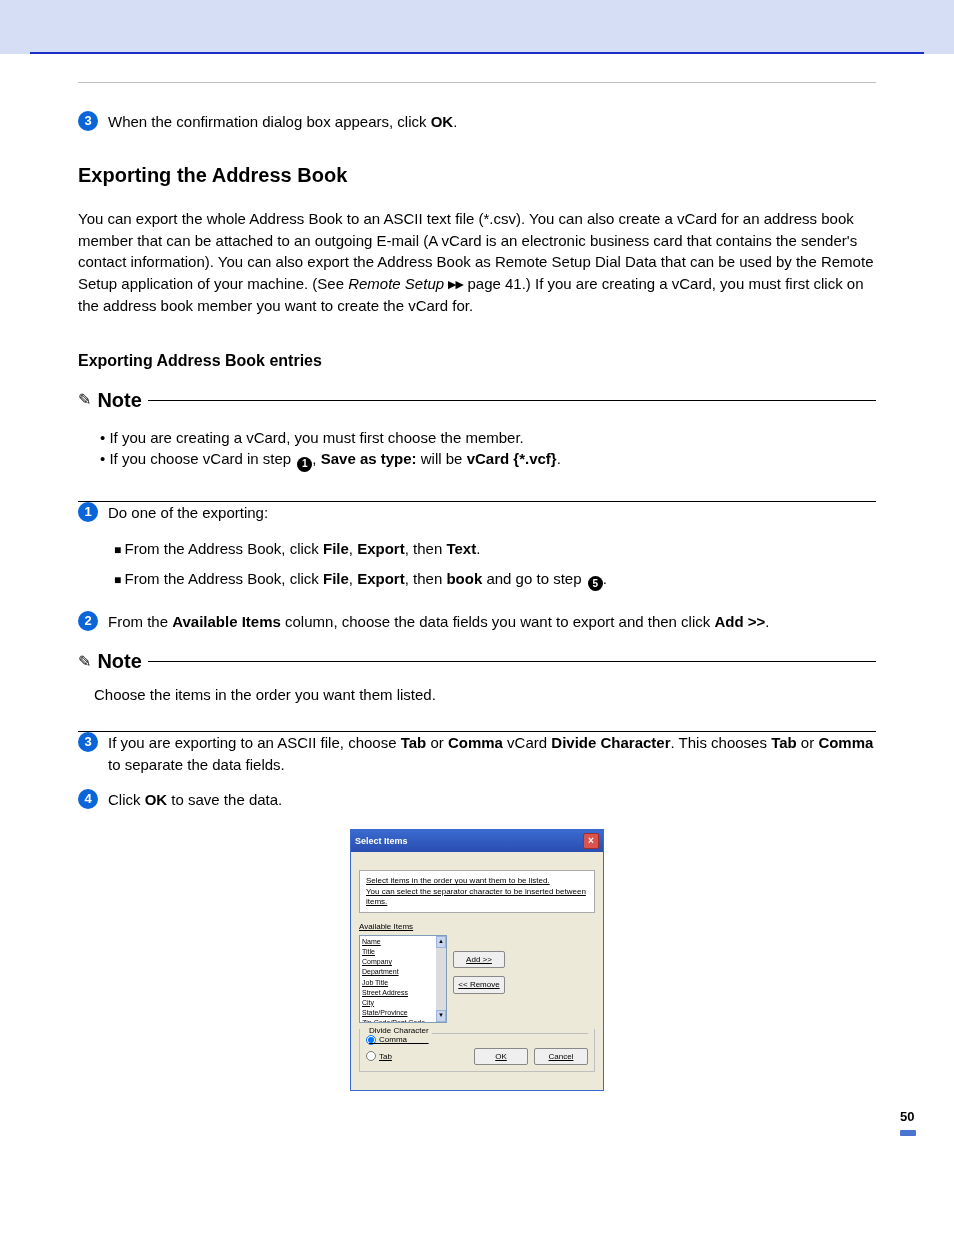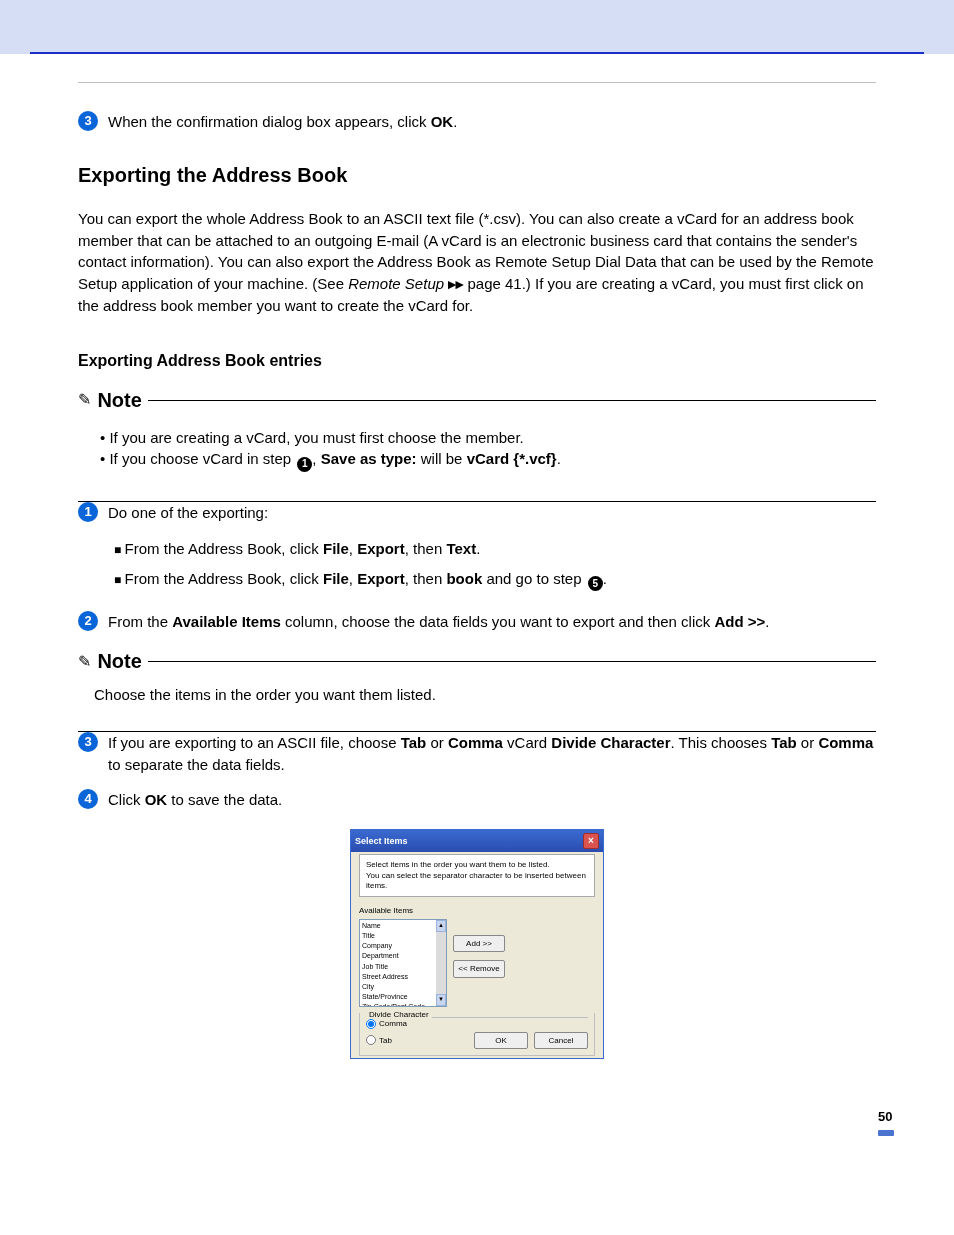--- a/index.html
+++ b/index.html
@@ -102,21 +102,21 @@
     list-style: none;
     padding-left: 36px;
     margin: 8px 0 20px 0;
   }
   ul.sq li { margin-bottom: 8px; }
   ul.sq li::before { content: "■ "; font-size: 12px; }
   b { font-weight: bold; }
   .pagenum {
     position: absolute;
     bottom: 18px;
-    right: 60px;
+    right: 38px;
     font-weight: bold;
     font-size: 13px;
   }
   .pagenum::after {
     content: "";
     display: block;
     width: 16px;
     height: 6px;
     background: #4a74cf;
     margin-top: 3px;
@@ -150,21 +150,21 @@
     color: #fff;
     width: 14px;
     height: 14px;
     display: flex;
     align-items: center;
     justify-content: center;
     font-size: 10px;
     line-height: 1;
     border-radius: 2px;
   }
-  .dbody { padding: 2px 8px; }
+  .dbody { padding: 18px 8px; text-decoration: underline; }
   .dmsg {
     background: #fff;
     border: 1px solid #aaa;
     padding: 5px 6px;
     margin-bottom: 8px;
     line-height: 1.3;
   }
   .cols {
     display: flex;
     gap: 6px;

